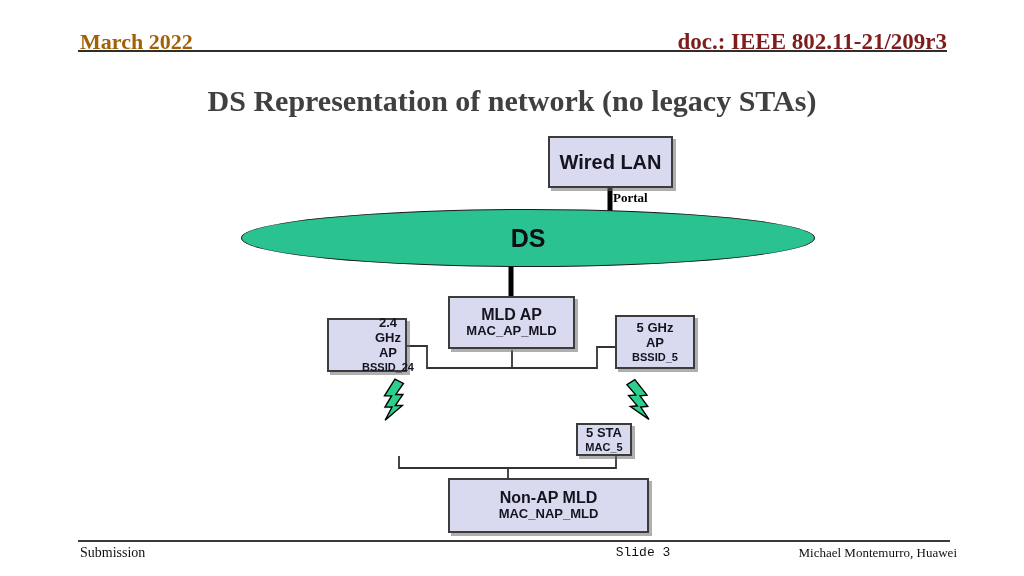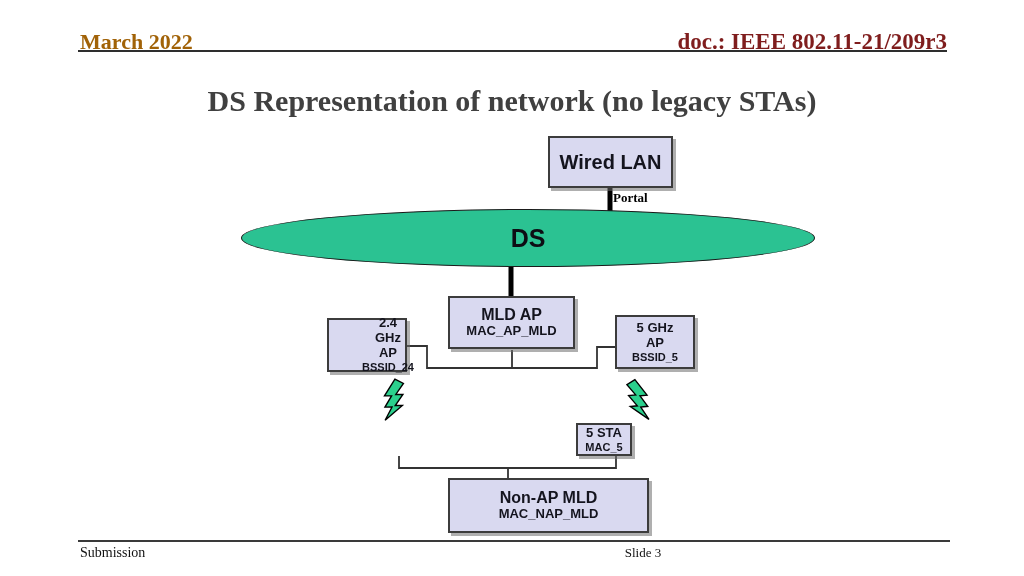--- a/index.html
+++ b/index.html
@@ -74,21 +74,21 @@
     position: absolute; left: 0; top: 0;
     width: 1024px; height: 576px;
     pointer-events: none;
   }
   
   .ftr-line {
     position: absolute; left: 78px; top: 540px;
     width: 872px; height: 2px; background: #3a3a3a;
   }
   .ftr-left  { position: absolute; left: 80px;  top: 545px; font-size: 14px; color: #111; }
-  .ftr-center{ position: absolute; left: 593px; top: 545px; width: 100px; text-align: center; font-size: 13px; color: #111; }
+  .ftr-center{ position: absolute; left: 593px; top: 545px; width: 100px; text-align: center; font-size: 13px; color: #111; font-family: Liberation Mono, monospace; }
   .ftr-right { position: absolute; right: 67px; top: 545px; font-size: 13px; color: #111; }
 </style>
 </head>
 <body>
 
 <div class="slide">
 
   <div class="hdr-date">March 2022</div>
   <div class="hdr-doc">doc.: IEEE 802.11-21/209r3</div>
   <div class="hdr-line"></div>
@@ -145,14 +145,15 @@
   </div>
 
   <div class="node pos-non-ap-mld">
     <span class="t-lg">Non-AP MLD</span>
     <span class="t-md">MAC_NAP_MLD</span>
   </div>
 
   <div class="ftr-line"></div>
   <div class="ftr-left">Submission</div>
   <div class="ftr-center">Slide 3</div>
+  <div class="ftr-right">Michael Montemurro, Huawei</div>
 
 </div>
 
 </body></html>

